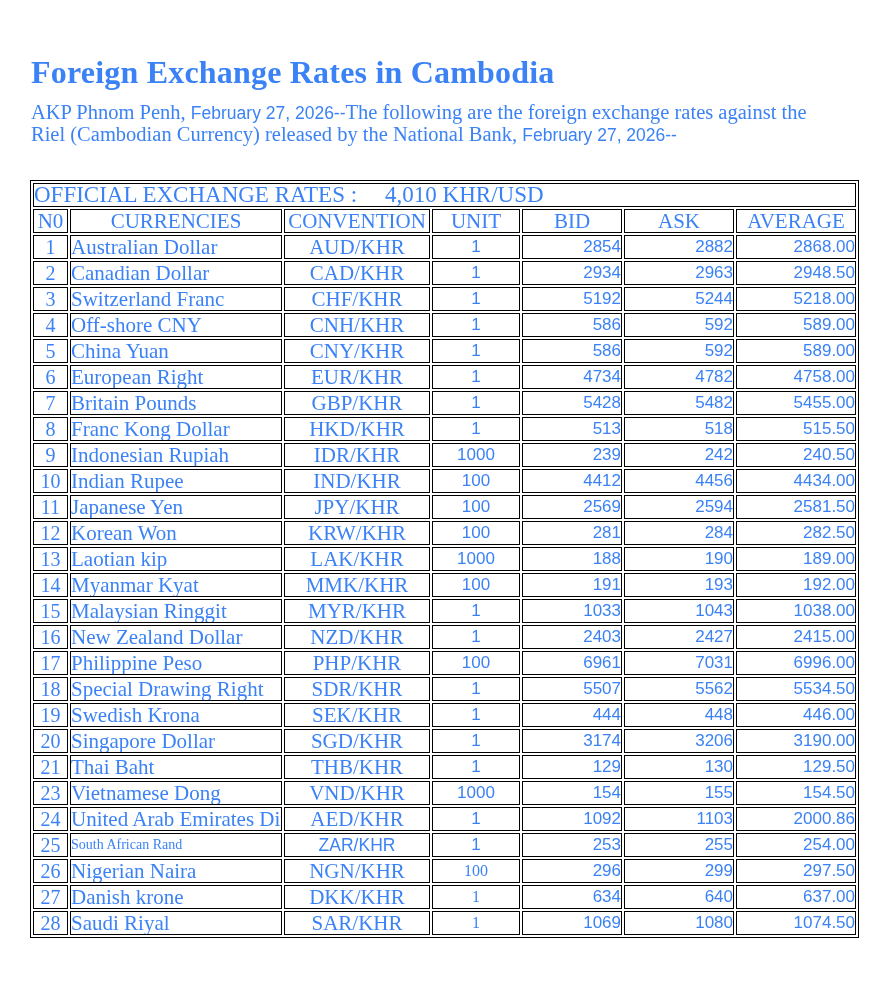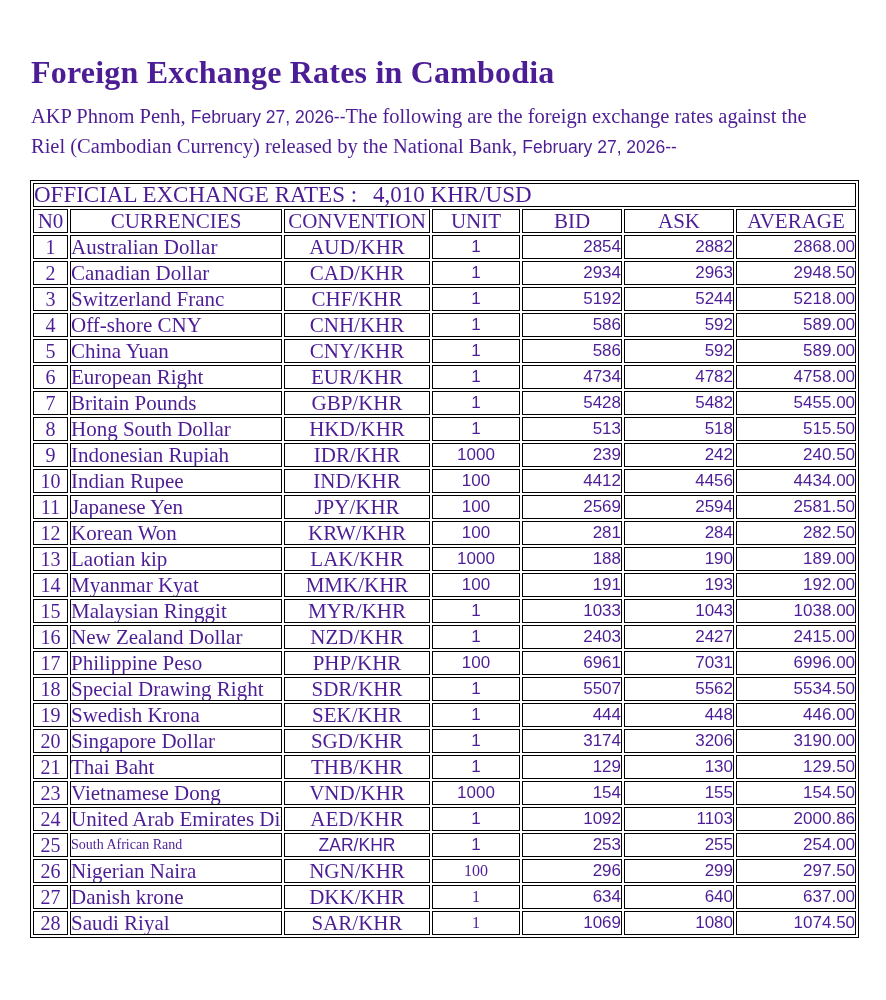--- a/index.html
+++ b/index.html
@@ -1,40 +1,40 @@
 <!DOCTYPE html>
 <html><head>
 <meta charset="utf-8">
 <style>
   html, body { margin: 0; padding: 0; background: #ffffff; }
   .page {
     position: relative;
     width: 886px;
     height: 1000px;
     background: #ffffff;
-    color: #4c1d95;
+    color: #3b82f6;
     font-family: "Liberation Serif", serif;
     overflow: hidden;
   }
   .page-title {
     position: absolute;
     left: 31px;
     top: 33px;
     font-size: 32px;
     font-weight: bold;
     letter-spacing: 0.2px;
     white-space: nowrap;
   }
   .intro {
     position: absolute;
     left: 31px;
     top: 102px;
     font-size: 20.5px;
   }
-  .intro-line { line-height: 29px; white-space: nowrap; }
+  .intro-line { line-height: 21px; white-space: nowrap; }
   .date-sans {
     font-family: "Liberation Sans", sans-serif;
     font-size: 17.5px;
   }
   table.rates-table {
     position: absolute;
     left: 30px;
     top: 180px;
     width: 827px;
     table-layout: fixed;
@@ -46,21 +46,21 @@
     border: 1px solid #000000;
     height: 22.3px;
     line-height: 22px;
     padding: 0;
     overflow: hidden;
     white-space: nowrap;
     font-weight: normal;
     box-sizing: border-box;
   }
   .official-cell { font-size: 23px; text-align: left; padding-left: 2px; }
-  .official-value { margin-left: 16px; }
+  .official-value { margin-left: 28px; }
   .rates-table th { font-size: 21px; text-align: center; }
   .cell-no { text-align: center; font-size: 20px; }
   .cell-currency { text-align: left; padding-left: 3px; font-size: 21px; margin-left: 26px; }
   .cell-convention { text-align: center; font-size: 21px; }
   .cell-unit, .cell-bid, .cell-ask, .cell-average {
     font-family: "Liberation Sans", sans-serif;
     font-size: 17px;
   }
   .cell-unit { text-align: center; }
   .cell-bid, .cell-ask, .cell-average { text-align: right; padding-right: 2px; }
@@ -167,21 +167,21 @@
           <td class="cell-no">7</td>
           <td class="cell-currency">Britain Pounds</td>
           <td class="cell-convention">GBP/KHR</td>
           <td class="cell-unit">1</td>
           <td class="cell-bid">5428</td>
           <td class="cell-ask">5482</td>
           <td class="cell-average">5455.00</td>
         </tr>
         <tr>
           <td class="cell-no">8</td>
-          <td class="cell-currency">Hong South Dollar</td>
+          <td class="cell-currency">Franc Kong Dollar</td>
           <td class="cell-convention">HKD/KHR</td>
           <td class="cell-unit">1</td>
           <td class="cell-bid">513</td>
           <td class="cell-ask">518</td>
           <td class="cell-average">515.50</td>
         </tr>
         <tr>
           <td class="cell-no">9</td>
           <td class="cell-currency">Indonesian Rupiah</td>
           <td class="cell-convention">IDR/KHR</td>

